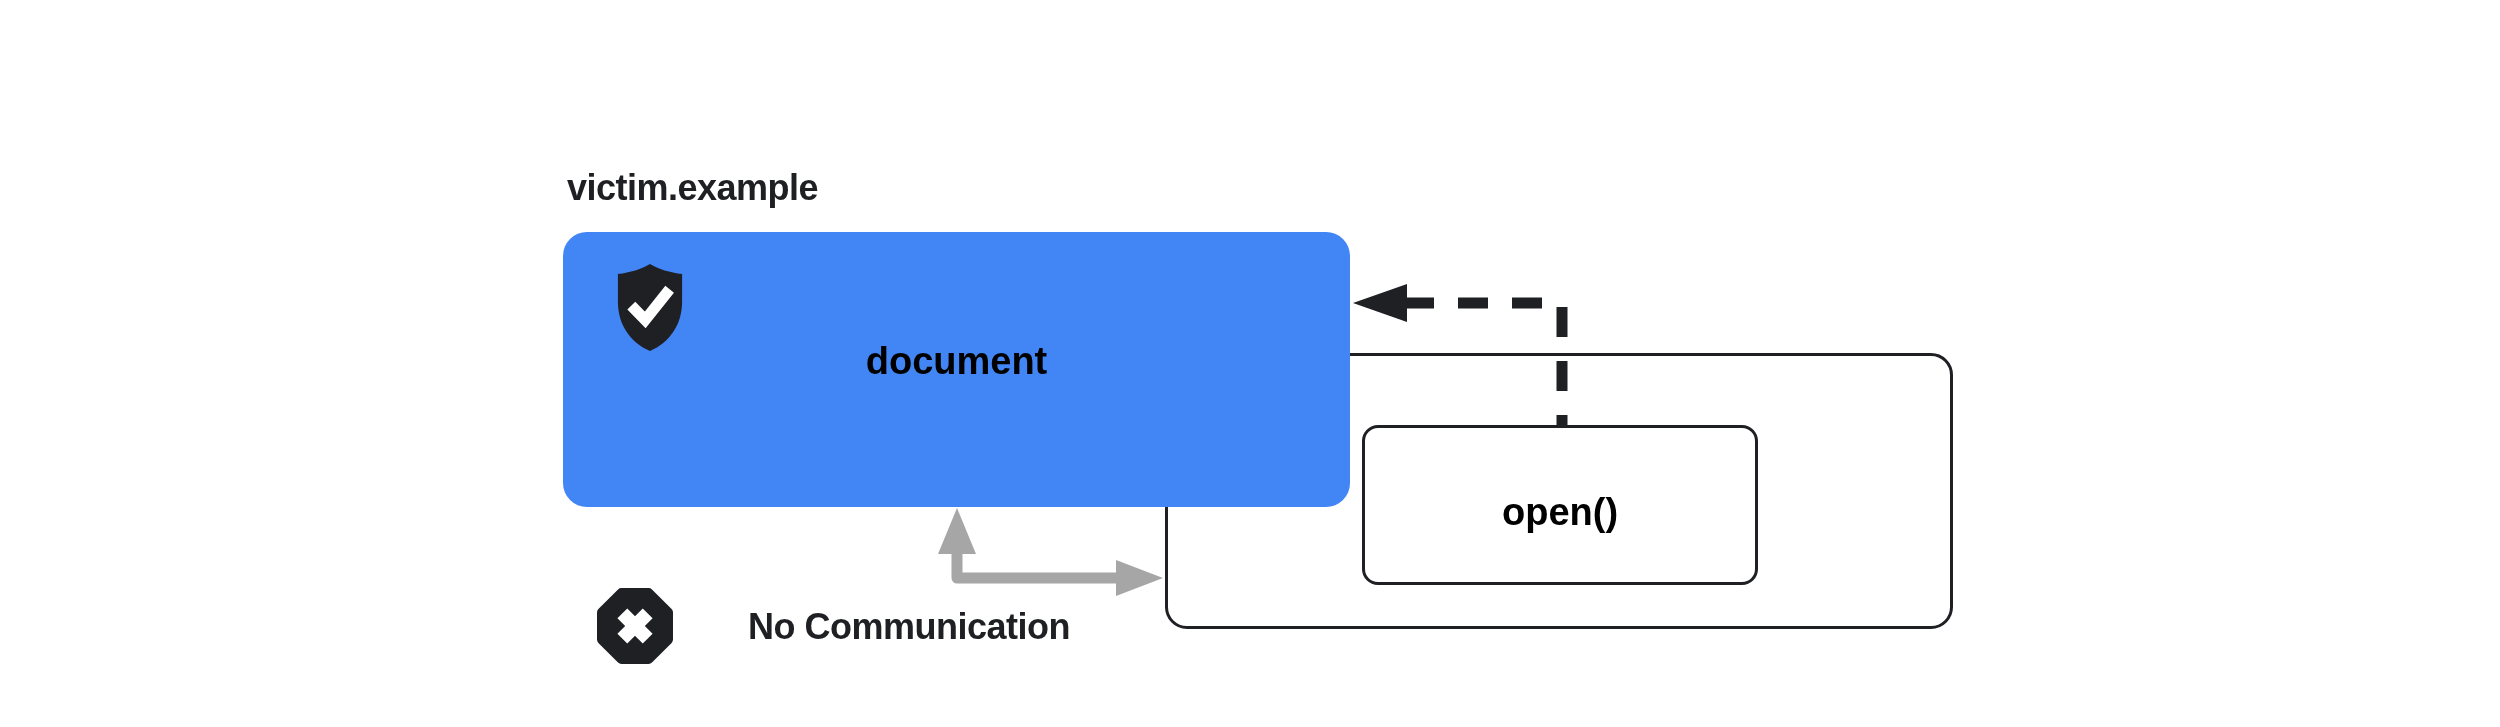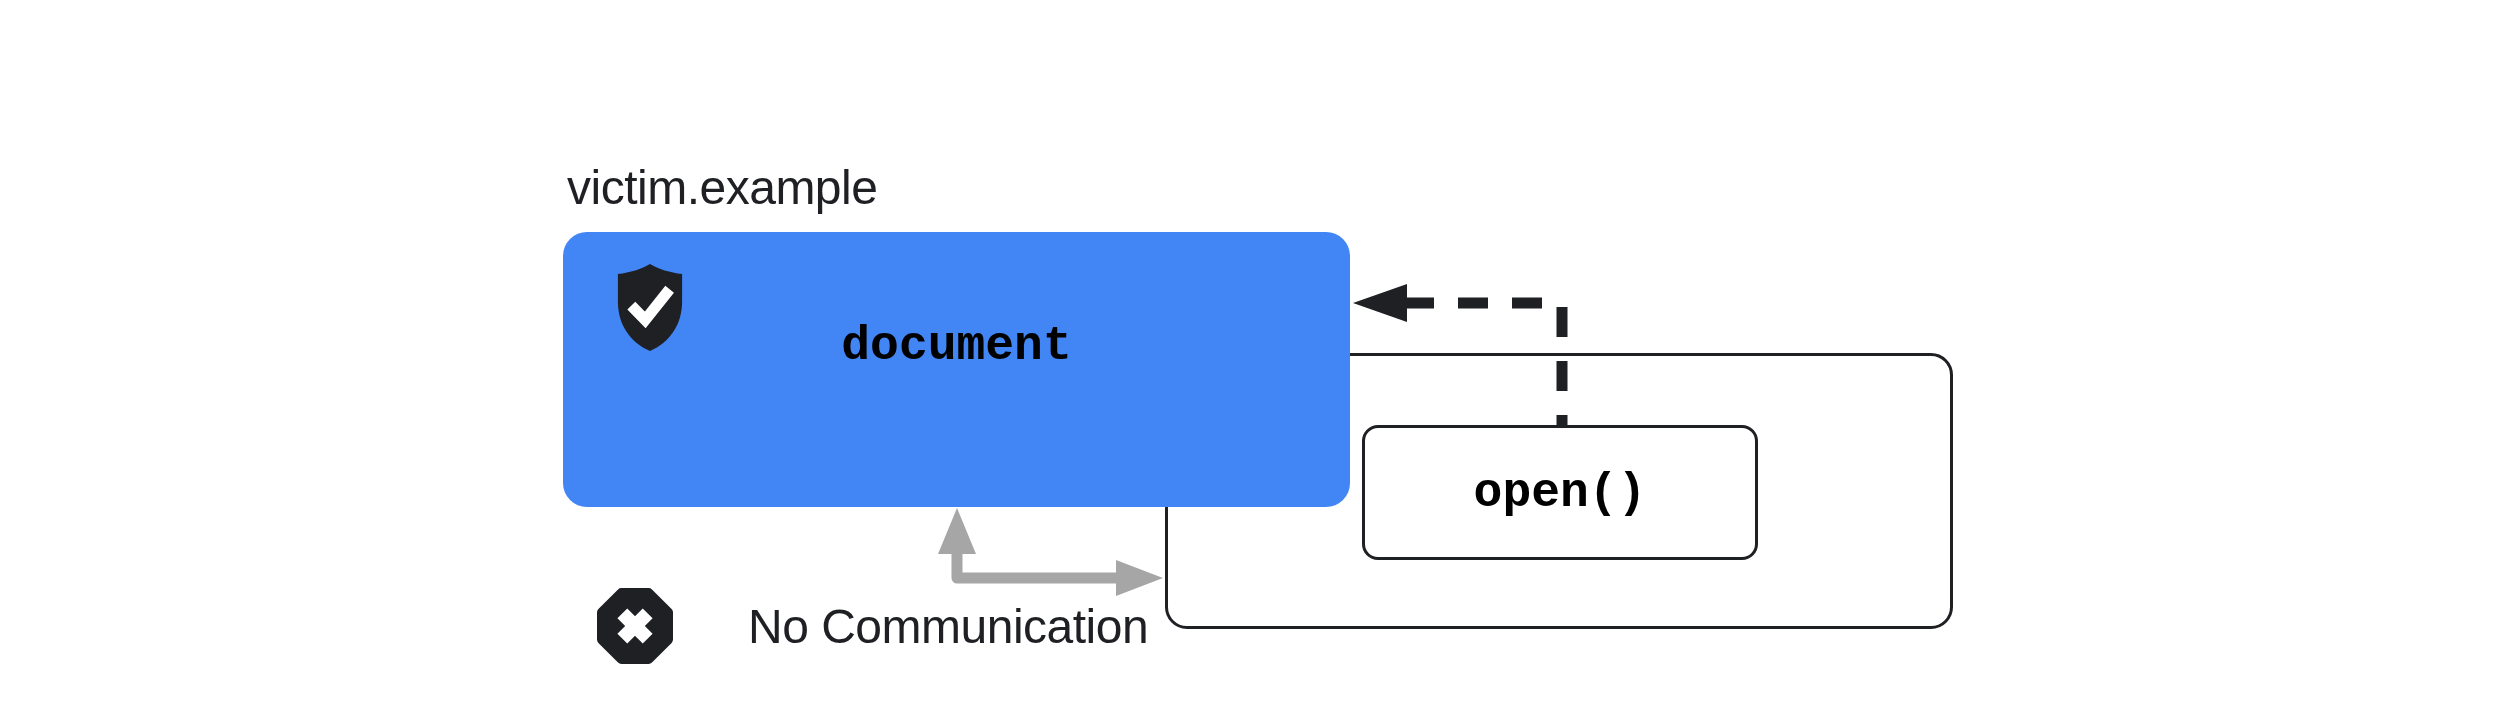--- a/index.html
+++ b/index.html
@@ -12,42 +12,42 @@
   html,body{background:var(--background);}
   .stage{
     position:relative;
     width:2500px;height:727px;
     background:var(--background);
     overflow:hidden;
     font-family:"Liberation Sans", sans-serif;
   }
   .label{
     position:absolute;
-    font-weight:400;
-    font-size:48px;
+    font-weight:700;
+    font-size:36px;
     line-height:46px;
     letter-spacing:-0.5px;
     color:var(--ink);
     white-space:nowrap;
   }
   .victim-label{left:567px;top:165px;}
   .attacker-label{left:1551px;top:663px;}
   .no-comm-label{left:707px;top:604px;margin-left:41px;}
 
   .attacker-box{
     position:absolute;
     left:1165px;top:353px;width:788px;height:276px;
     background:var(--background);
     border:3.4px solid var(--ink);
     border-radius:22px;
     z-index:1;
   }
   .open-box{
     position:absolute;
-    left:1362px;top:425px;width:396px;height:135px;
+    left:1362px;top:425px;width:396px;height:160px;
     background:var(--background);
     border:3px solid var(--ink);
     border-radius:16px;
     display:flex;align-items:center;justify-content:center;
     z-index:2;
   }
   .victim-box{
     position:absolute;
     left:563px;top:232px;width:787px;height:275px;
     background:var(--victim-box);
@@ -58,25 +58,26 @@
     position:absolute;
     left:47px;top:30px;width:80px;height:91px;
   }
   .victim-text{
     position:absolute;
     left:0;right:0;top:90px;
     text-align:center;
     line-height:49px;
   }
   .code{
-    font-family:Liberation Mono, monospace;
+    font-family:Liberation Sans, sans-serif;
     font-weight:700;
-    font-size:48px;
+    font-size:38px;
     color:#000000;
     white-space:nowrap;
+    margin-top:15px;
   }
   .arrows{
     position:absolute;left:0;top:0;width:2500px;height:727px;
     z-index:4;
     pointer-events:none;
   }
   .xicon{
     position:absolute;
     left:597px;top:587px;width:76px;height:78px;
     z-index:4;

